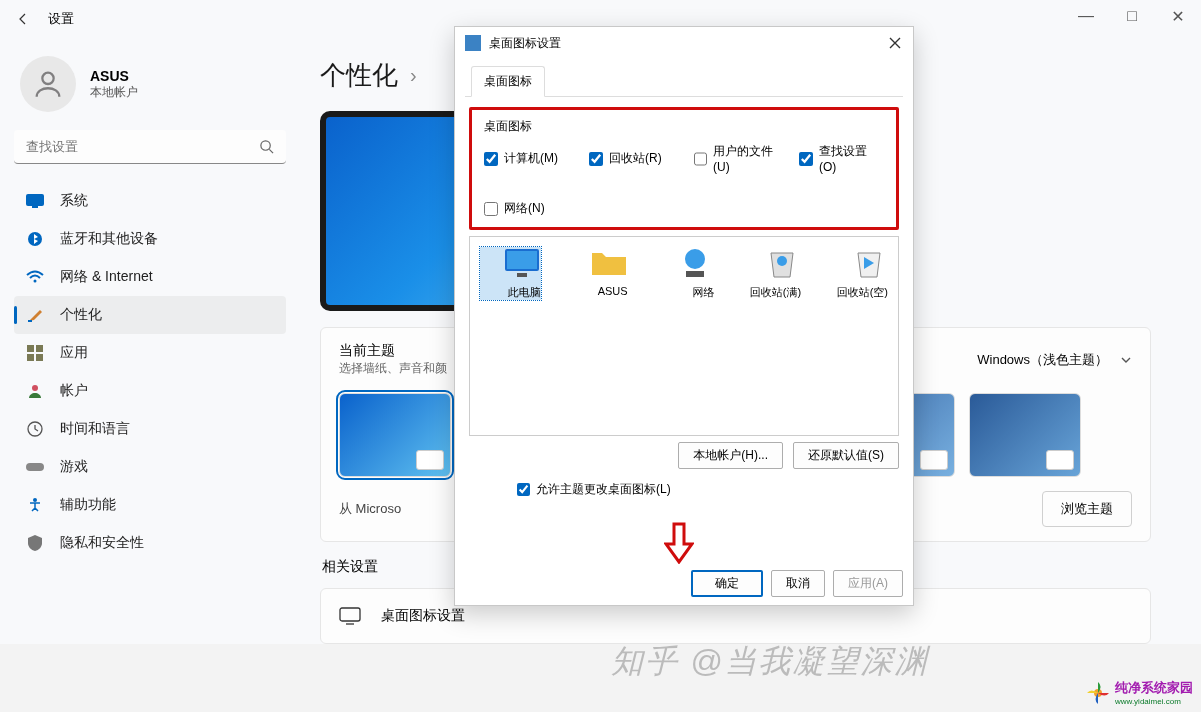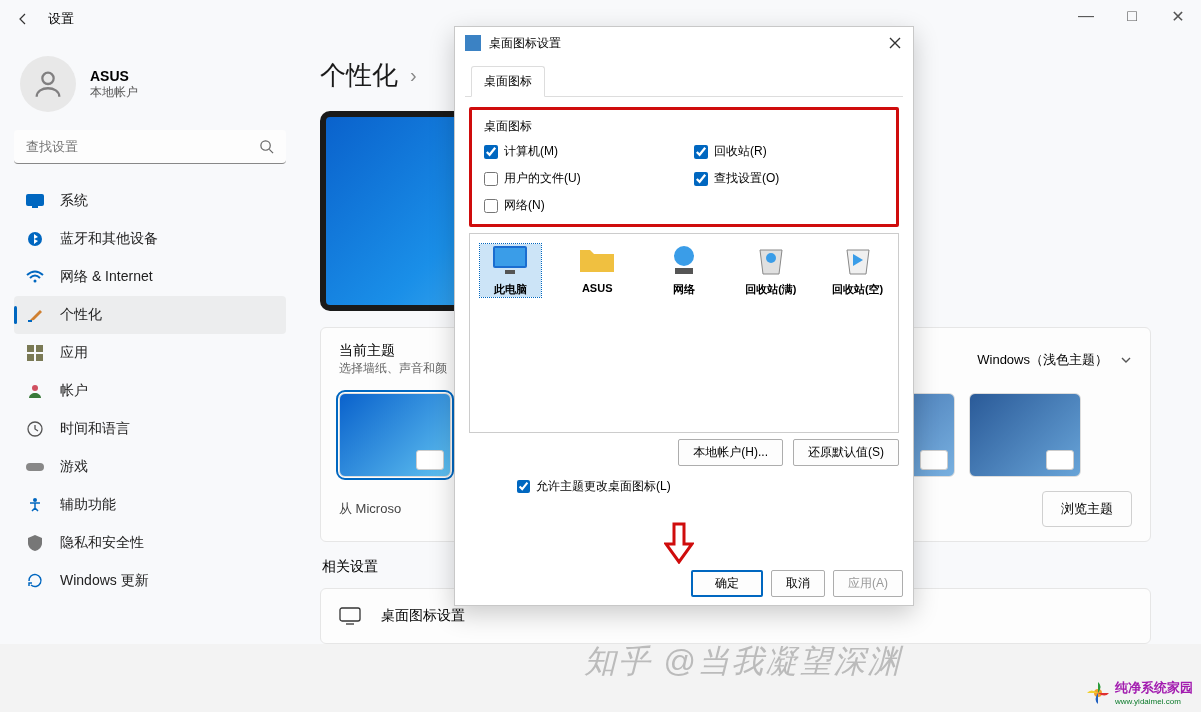--- a/index.html
+++ b/index.html
@@ -59,44 +59,44 @@
 
 .dialog { position: absolute; left: 454px; top: 26px; width: 460px; height: 580px; background: #fff; border: 1px solid #c8c8c8; box-shadow: 0 8px 24px rgba(0,0,0,0.2); }
 .dlg-titlebar { height: 32px; display: flex; align-items: center; padding: 0 10px; position: relative; font-size: 12px; }
 .dlg-titlebar .dlg-ico { width: 16px; height: 16px; background: #3b82c4; margin-right: 8px; }
 .dlg-close { position: absolute; right: 6px; top: 4px; width: 24px; height: 24px; display: flex; align-items: center; justify-content: center; }
 .dlg-body { padding: 6px 10px 10px 10px; }
 .tab-strip { border-bottom: 1px solid #ddd; padding-left: 6px; }
 .tab { display: inline-block; padding: 6px 12px; font-size: 12px; border: 1px solid #ddd; border-bottom: 1px solid #fff; border-radius: 3px 3px 0 0; background: #fff; position: relative; top: 1px; }
 .group-highlight { border: 3px solid #cf0c0c; border-radius: 2px; margin: 10px 4px 6px 4px; padding: 8px 12px 10px 12px; }
 .group-title { font-size: 12px; margin-bottom: 8px; }
-.chk-grid { display: grid; grid-template-columns: 1fr 1fr; gap: 10px 20px; }
+.chk-grid { display: grid; grid-template-columns: 1fr 1fr 1fr 1fr; gap: 26px 20px; }
 .chk { display: flex; align-items: center; gap: 6px; font-size: 12px; }
 .chk input { width: 14px; height: 14px; accent-color: #0067c0; }
 
 .icon-panel { border: 1px solid #ccc; margin: 6px 4px; height: 200px; padding: 10px; }
 .icon-row { display: flex; gap: 26px; justify-content: flex-start; }
-.icon-cell { width: 66px; display: flex; flex-direction: column; align-items: center; gap: 6px; font-size: 11px; text-align: center; font-weight: bold; }
+.icon-cell { width: 66px; display: flex; flex-direction: column; align-items: flex-end; gap: 6px; font-size: 11px; text-align: center; }
 .icon-cell.sel { outline: 1px dotted #0067c0; background: #cce4f7; }
 .ic-img { width: 38px; height: 32px; }
 
 .dlg-btns { display: flex; justify-content: flex-end; gap: 10px; padding: 0 4px; margin-top: 6px; }
 .dlg-btn { padding: 4px 14px; font-size: 12px; border: 1px solid #adadad; background: #fdfdfd; border-radius: 2px; cursor: pointer; }
 .allow-chk { display: flex; align-items: center; gap: 6px; font-size: 12px; margin: 12px 4px 0 8px; padding-left: 44px; }
 
 .dlg-footer { position: absolute; bottom: 8px; right: 10px; display: flex; gap: 8px; }
 .dlg-footer .dlg-btn.primary { border: 2px solid #0067c0; padding: 3px 22px; }
 .dlg-footer .dlg-btn.disabled { color: #999; }
 
 
 .arrow-down { position: absolute; left: 664px; top: 522px; width: 30px; height: 42px; }
 .arrow-down svg { width: 100%; height: 100%; }
 
 
-.wm1 { position: absolute; left: 584px; top: 640px; font-size: 32px; color: rgba(120,120,120,0.45); font-style: italic; letter-spacing: 2px; pointer-events: none; }
+.wm1 { position: absolute; left: 611px; top: 640px; font-size: 32px; color: rgba(120,120,120,0.45); font-style: italic; letter-spacing: 2px; pointer-events: none; }
 .wm2 { position: absolute; right: 8px; bottom: 6px; display: flex; align-items: center; gap: 4px; pointer-events: none; }
 .wm2-logo { width: 26px; height: 26px; }
 .wm2-txt .l1 { font-size: 13px; font-weight: 700; color: #a21caf; }
 .wm2-txt .l2 { font-size: 8px; color: #0a7a2a; }
 </style>
 </head>
 <body>
 
 <div class="settings-window">
   <div class="titlebar">
@@ -220,29 +220,20 @@
           </span>
           <span>辅助功能</span>
         </div>
       <div class="nav-item">
           <span class="nav-icon">
             <svg width="14" height="16" viewBox="0 0 14 16">
               <path d="M7 0 L14 3 V8 C14 12 11 15 7 16 C3 15 0 12 0 8 V3 Z" fill="#777"></path>
             </svg>
           </span>
           <span>隐私和安全性</span>
-        </div>
-      <div class="nav-item">
-          <span class="nav-icon">
-            <svg width="16" height="16" viewBox="0 0 16 16">
-              <path d="M2 8a6 6 0 1 1 2 4" stroke="#0067c0" stroke-width="1.5" fill="none"></path>
-              <path d="M2 13v-3h3" stroke="#0067c0" stroke-width="1.5" fill="none"></path>
-            </svg>
-          </span>
-          <span>Windows 更新</span>
         </div>
     </div>
 
     <div class="main">
       <div class="breadcrumb">
         <span>个性化</span>
         <span class="bc-sep">›</span>
       </div>
 
       <div class="preview-row">

